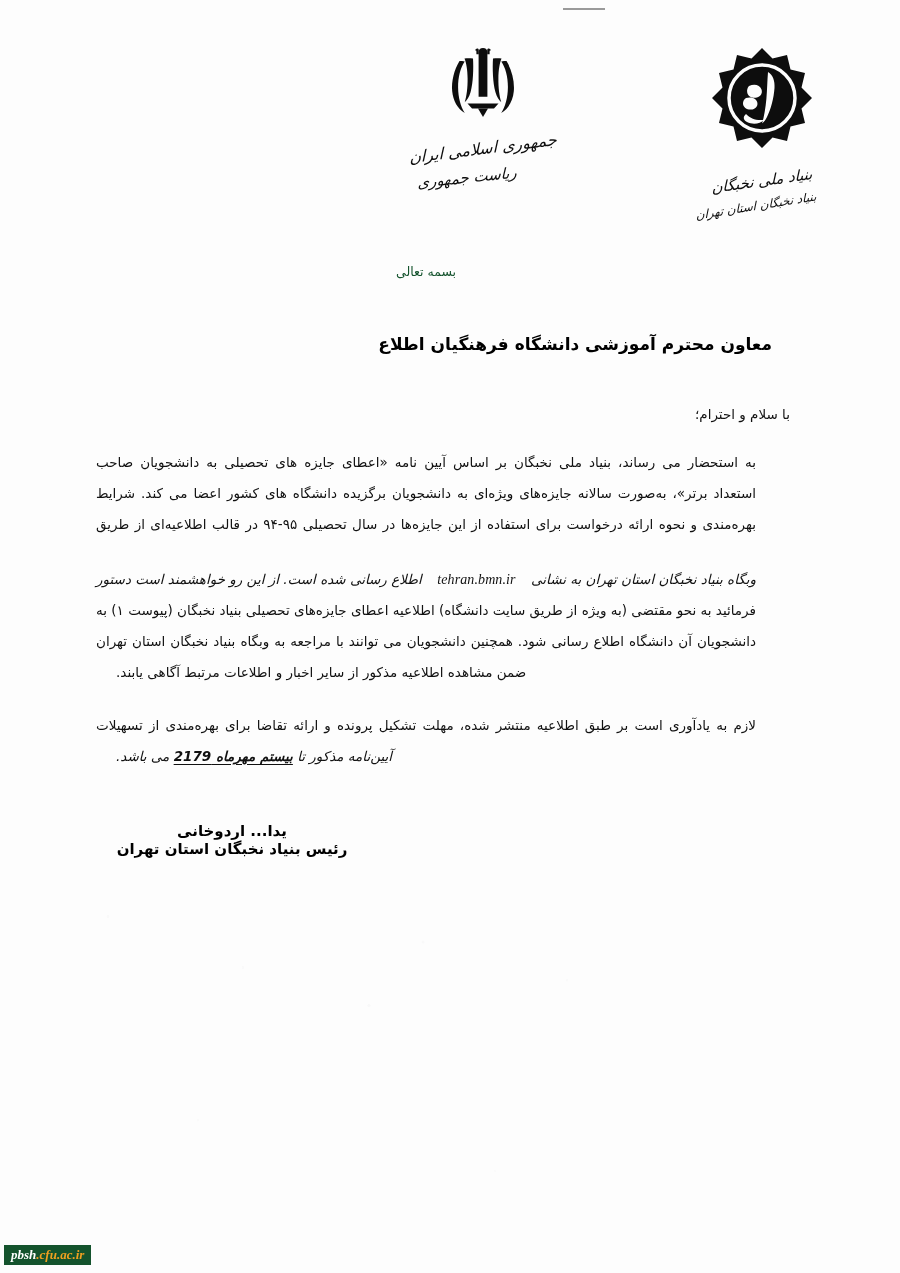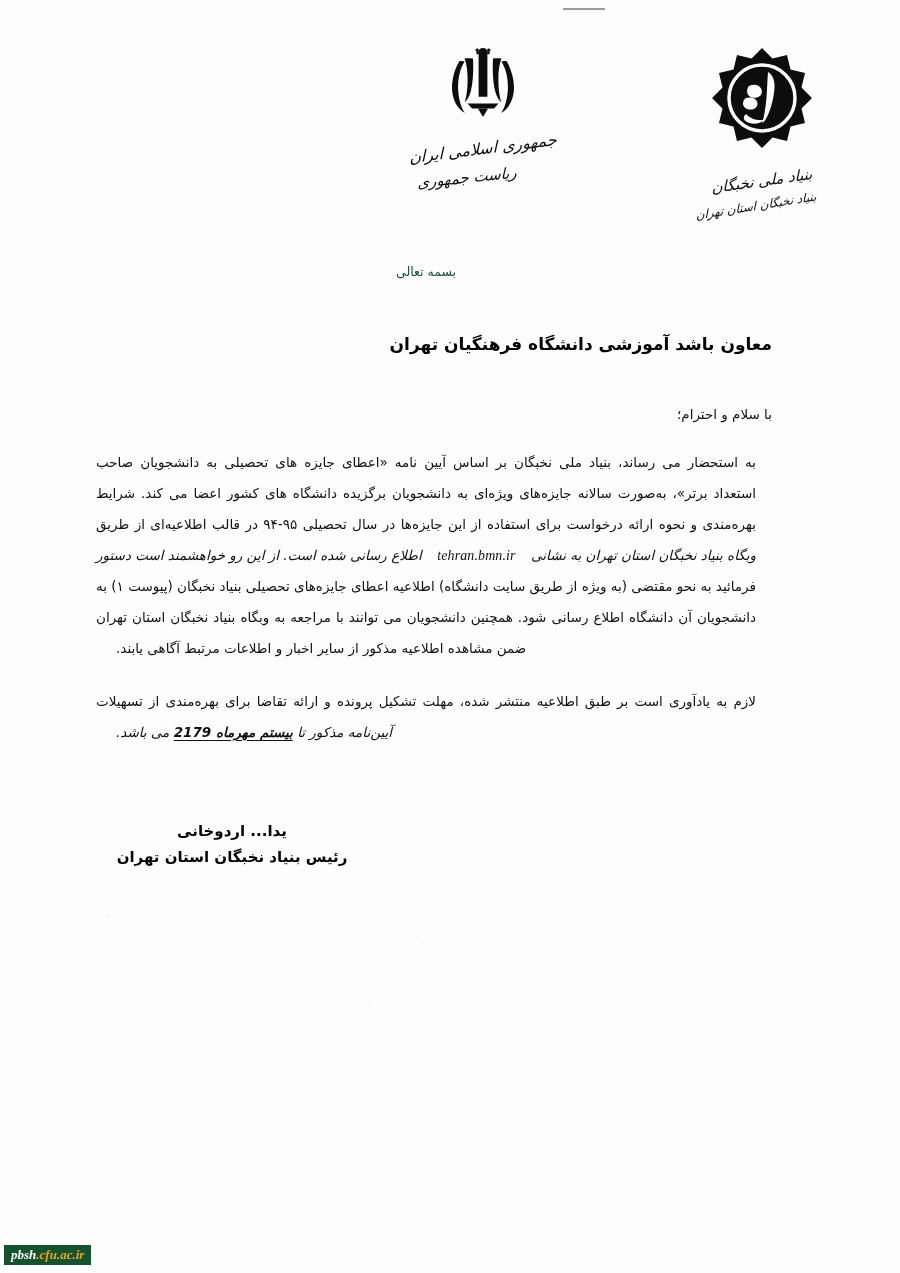--- a/index.html
+++ b/index.html
@@ -112,21 +112,21 @@
     right: 128px;
     font-size: 17px;
     font-weight: bold;
     color: #000;
     direction: rtl;
     white-space: nowrap;
   }
   .salutation {
     position: absolute;
     top: 406px;
-    right: 128px;
+    right: 110px;
     font-size: 13.5px;
     color: #111;
     direction: rtl;
     white-space: nowrap;
   }
 
   .body-col {
     position: absolute;
     top: 447px;
     right: 144px;
@@ -160,41 +160,41 @@
     display: block;
     white-space: normal;
   }
 
   .latin-url {
     font-family: "Liberation Serif", "DejaVu Serif", serif;
     direction: ltr;
     unicode-bidi: embed;
     font-size: 14px;
     letter-spacing: 0.1px;
+    margin-top: 24px;
   }
   .deadline {
     font-weight: bold;
     text-decoration: underline;
     text-underline-offset: 3px;
   }
 
   
   .signature {
     position: absolute;
     top: 822px;
     right: 538px;
     width: 260px;
     text-align: center;
     direction: rtl;
     color: #000;
   }
   .signature .sig-name {
     font-size: 15px;
     font-weight: bold;
-    margin-bottom: 8px;
     white-space: nowrap;
   }
   .signature .sig-title {
     font-size: 15px;
     font-weight: bold;
     white-space: nowrap;
   }
 
   
   .watermark {
@@ -289,21 +289,21 @@
           </g>
         </svg>
       </span>
       <span class="calligraphy l1">بنیاد ملی نخبگان</span>
       <span class="calligraphy l2">بنیاد نخبگان استان تهران</span>
     </div>
   </div>
 
   <div class="basmala">بسمه تعالی</div>
 
-  <div class="addressee">معاون باشد آموزشی دانشگاه فرهنگیان تهران</div>
+  <div class="addressee">معاون محترم آموزشی دانشگاه فرهنگیان اطلاع</div>
 
   <div class="salutation">با سلام و احترام؛</div>
 
   <div class="body-col">
 
     <p class="para">
       <span class="line justify">به استحضار می رساند، بنیاد ملی نخبگان بر اساس آیین نامه «اعطای جایزه های تحصیلی به دانشجویان صاحب</span>
       <span class="line justify">استعداد برتر»، به‌صورت سالانه جایزه‌های ویژه‌ای به دانشجویان برگزیده دانشگاه های کشور اعضا می کند. شرایط</span>
       <span class="line justify">بهره‌مندی و نحوه ارائه درخواست برای استفاده از این جایزه‌ها در سال تحصیلی ۹۵-۹۴ در قالب اطلاعیه‌ای از طریق</span>
       <span class="line justify"><span>وبگاه بنیاد نخبگان استان تهران به نشانی</span>

